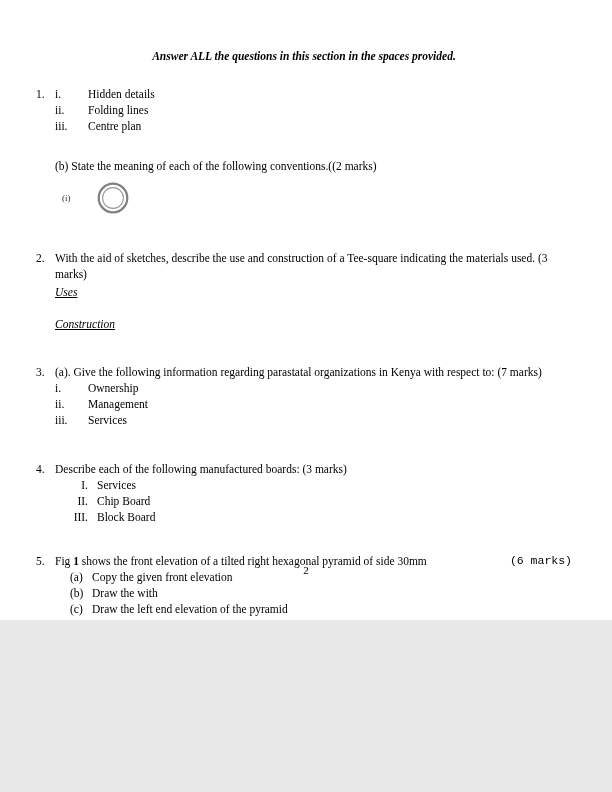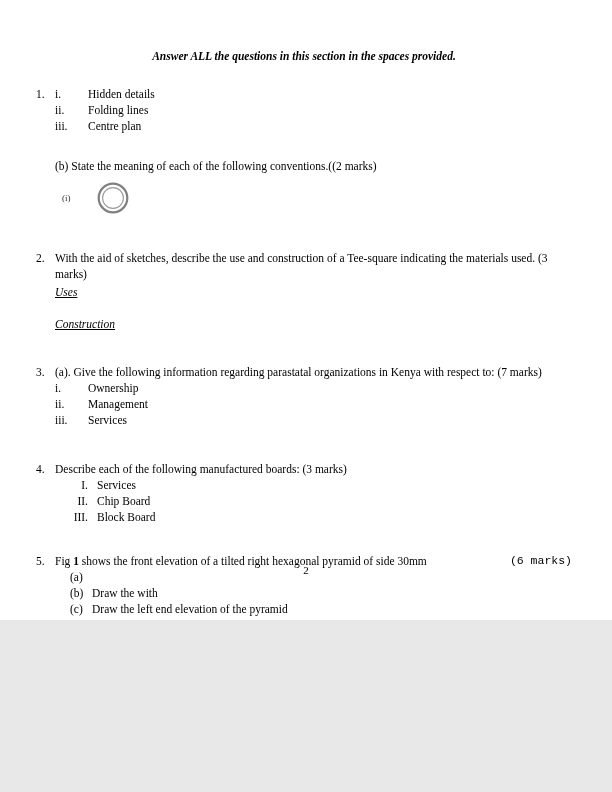--- a/index.html
+++ b/index.html
@@ -147,20 +147,21 @@
     <div class="qbody">
       <div class="q5-line">
         <div class="q5-text">
           <span>Fig </span><span class="bold">1</span><span> shows the front elevation of a tilted right hexagonal pyramid of side 30mm</span>
         </div>
         <div class="q5-marks">(6 marks)</div>
       </div>
       <div class="q5-items">
         <div class="sub">
           <span class="sub-label">(a)</span>
+          <span>Copy the given front elevation</span>
         </div>
         <div class="sub">
           <span class="sub-label">(b)</span>
           <span>Draw the with</span>
         </div>
         <div class="sub">
           <span class="sub-label">(c)</span>
           <span>Draw the left end elevation of the pyramid</span>
         </div>
       </div>

